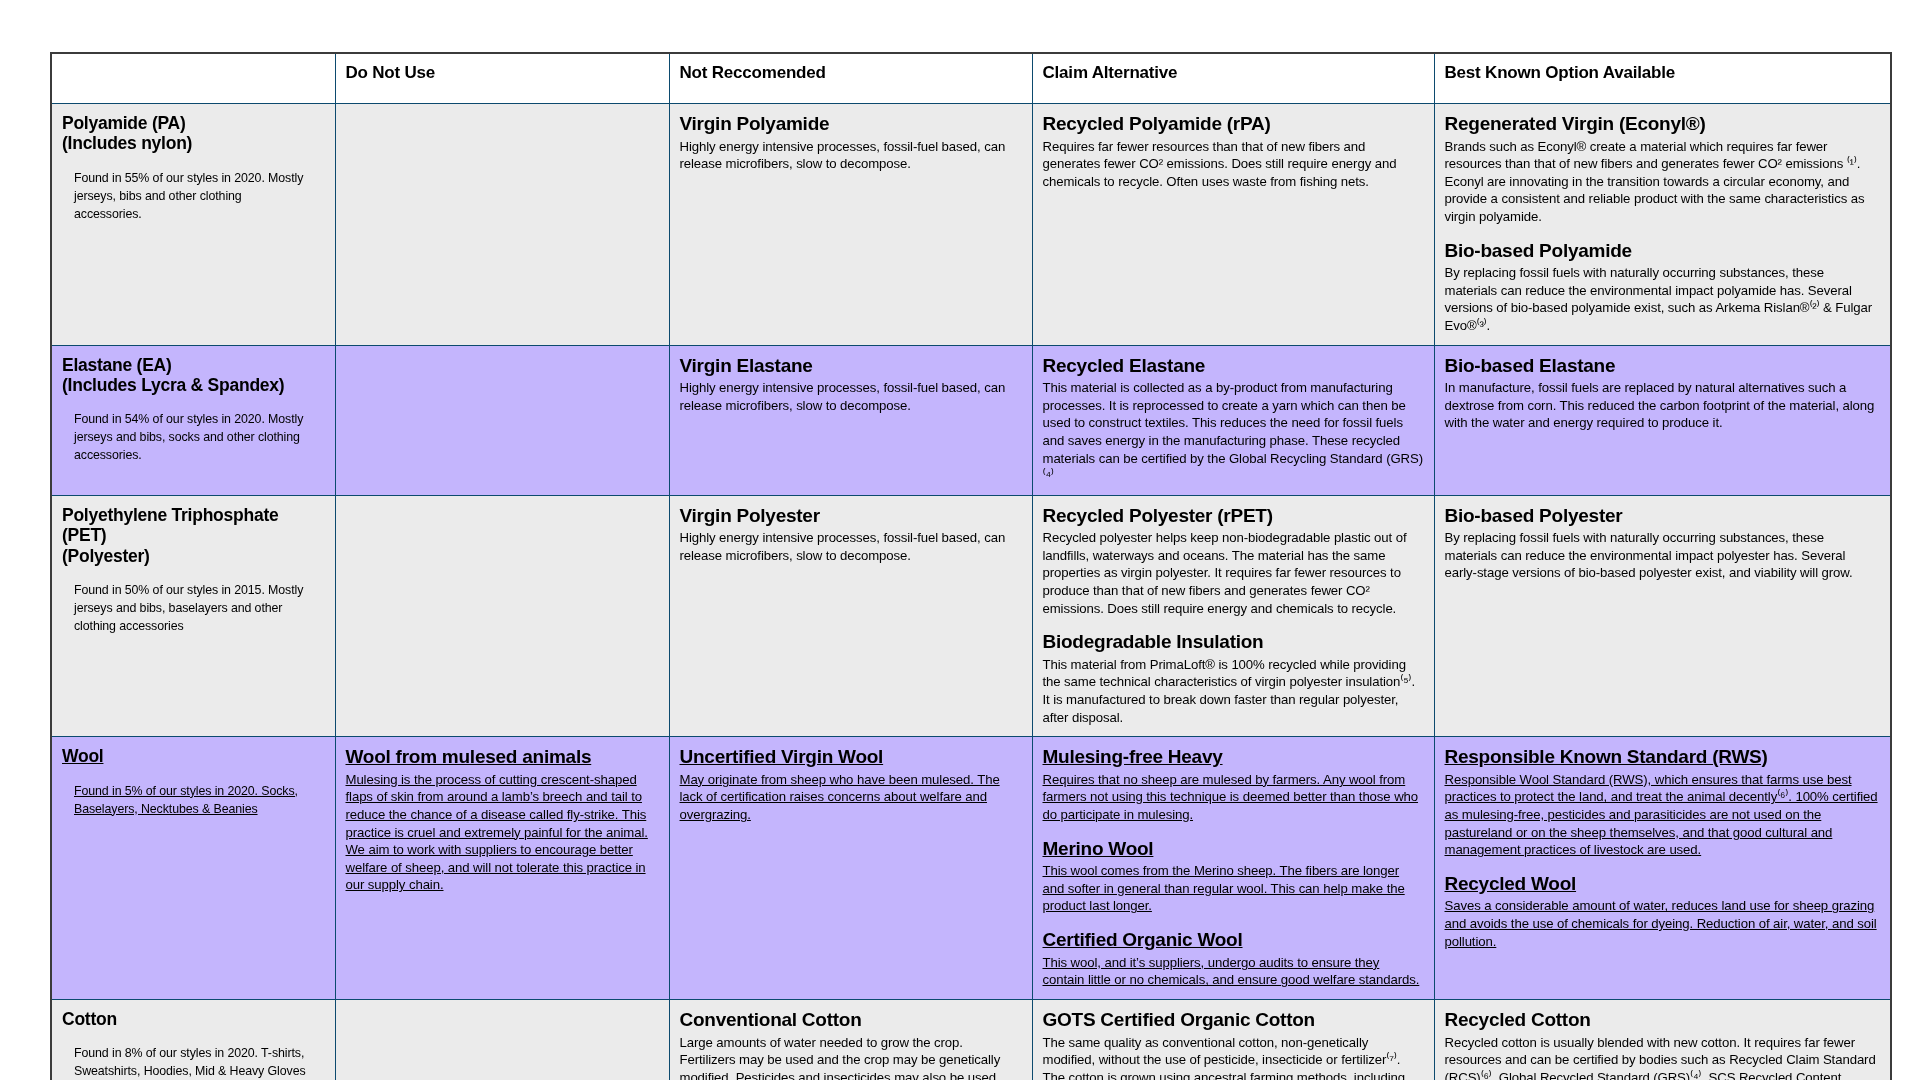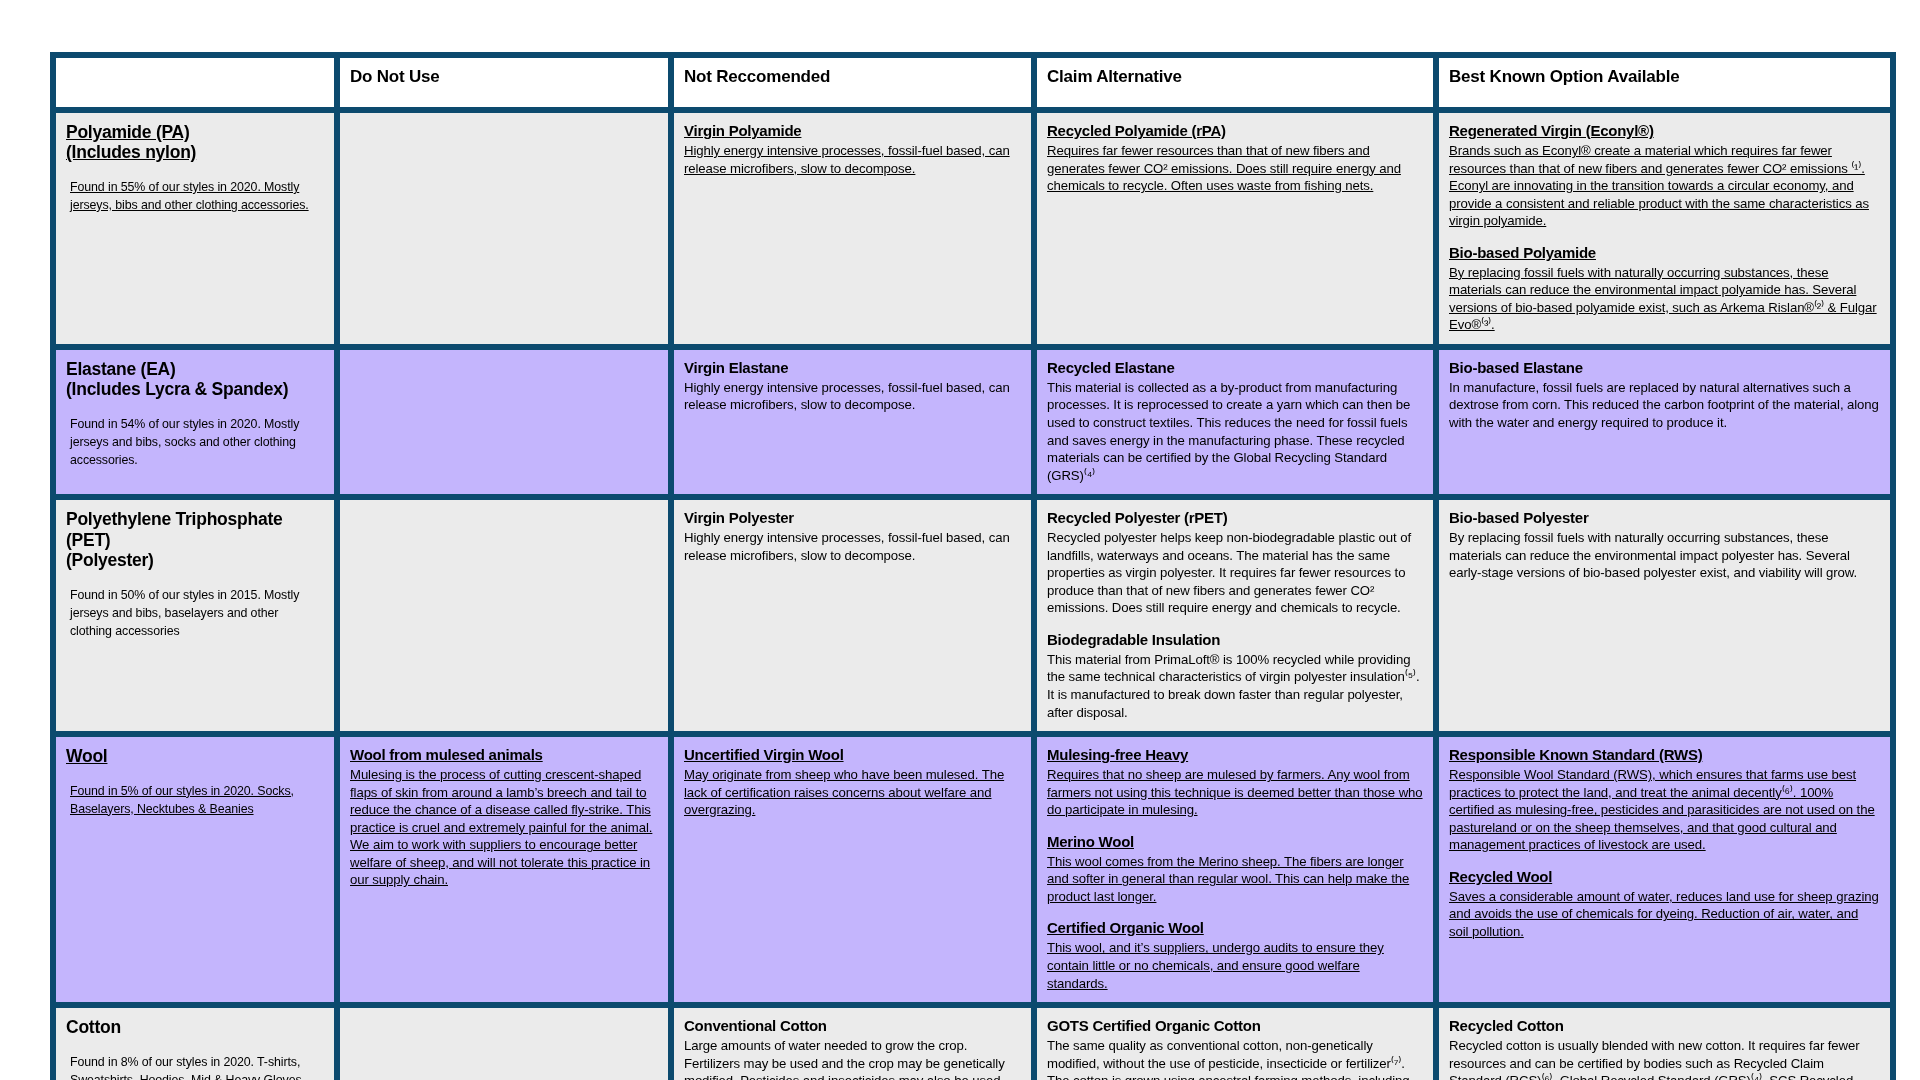--- a/index.html
+++ b/index.html
@@ -30,21 +30,21 @@
   }
 
   table.matrix col.c0 { width: 284px; }
   table.matrix col.c1 { width: 334px; }
   table.matrix col.c2 { width: 363px; }
   table.matrix col.c3 { width: 402px; }
   table.matrix col.c4 { width: 457px; }
 
   table.matrix th,
   table.matrix td {
-    border: 6px solid #0c4a6e;
+    border: 1px solid #0c4a6e;
     vertical-align: top;
     padding: 9px 10px 10px 10px;
     text-align: left;
   }
 
   thead th {
     background: #ffffff;
     font-size: 17px;
     font-weight: bold;
     letter-spacing: -0.2px;
@@ -62,41 +62,41 @@
     font-size: 17.5px;
     font-weight: bold;
     line-height: 1.17;
     letter-spacing: -0.25px;
     margin: 0 0 16px 0;
   }
   .mat-note {
     font-size: 12.4px;
     line-height: 1.45;
     letter-spacing: -0.1px;
-    margin: 4px;
+    margin: 12px;
   }
 
   .block { margin: 0 0 14px 0; }
   .block:last-child { margin-bottom: 0; }
 
   .block-head {
-    font-size: 15px;
+    font-size: 19px;
     font-weight: bold;
     letter-spacing: -0.25px;
     line-height: 1.2;
     margin: 0 0 2px 0;
   }
   .block-body {
     font-size: 13.2px;
     line-height: 1.33;
     letter-spacing: -0.1px;
     margin: 0;
   }
 
-  .r-polyamide > td { height: 176px; text-decoration: underline; }
+  .r-polyamide > td { height: 176px; }
   .r-elastane  > td { height: 100px; }
   .r-pet       > td { height: 184px; }
   .r-wool      > td { height: 204px; text-decoration: underline; }
   .r-cotton    > td { height: 94px; }
 </style>
 </head>
 <body>
 
 <div class="sheet">
   <table class="matrix">

